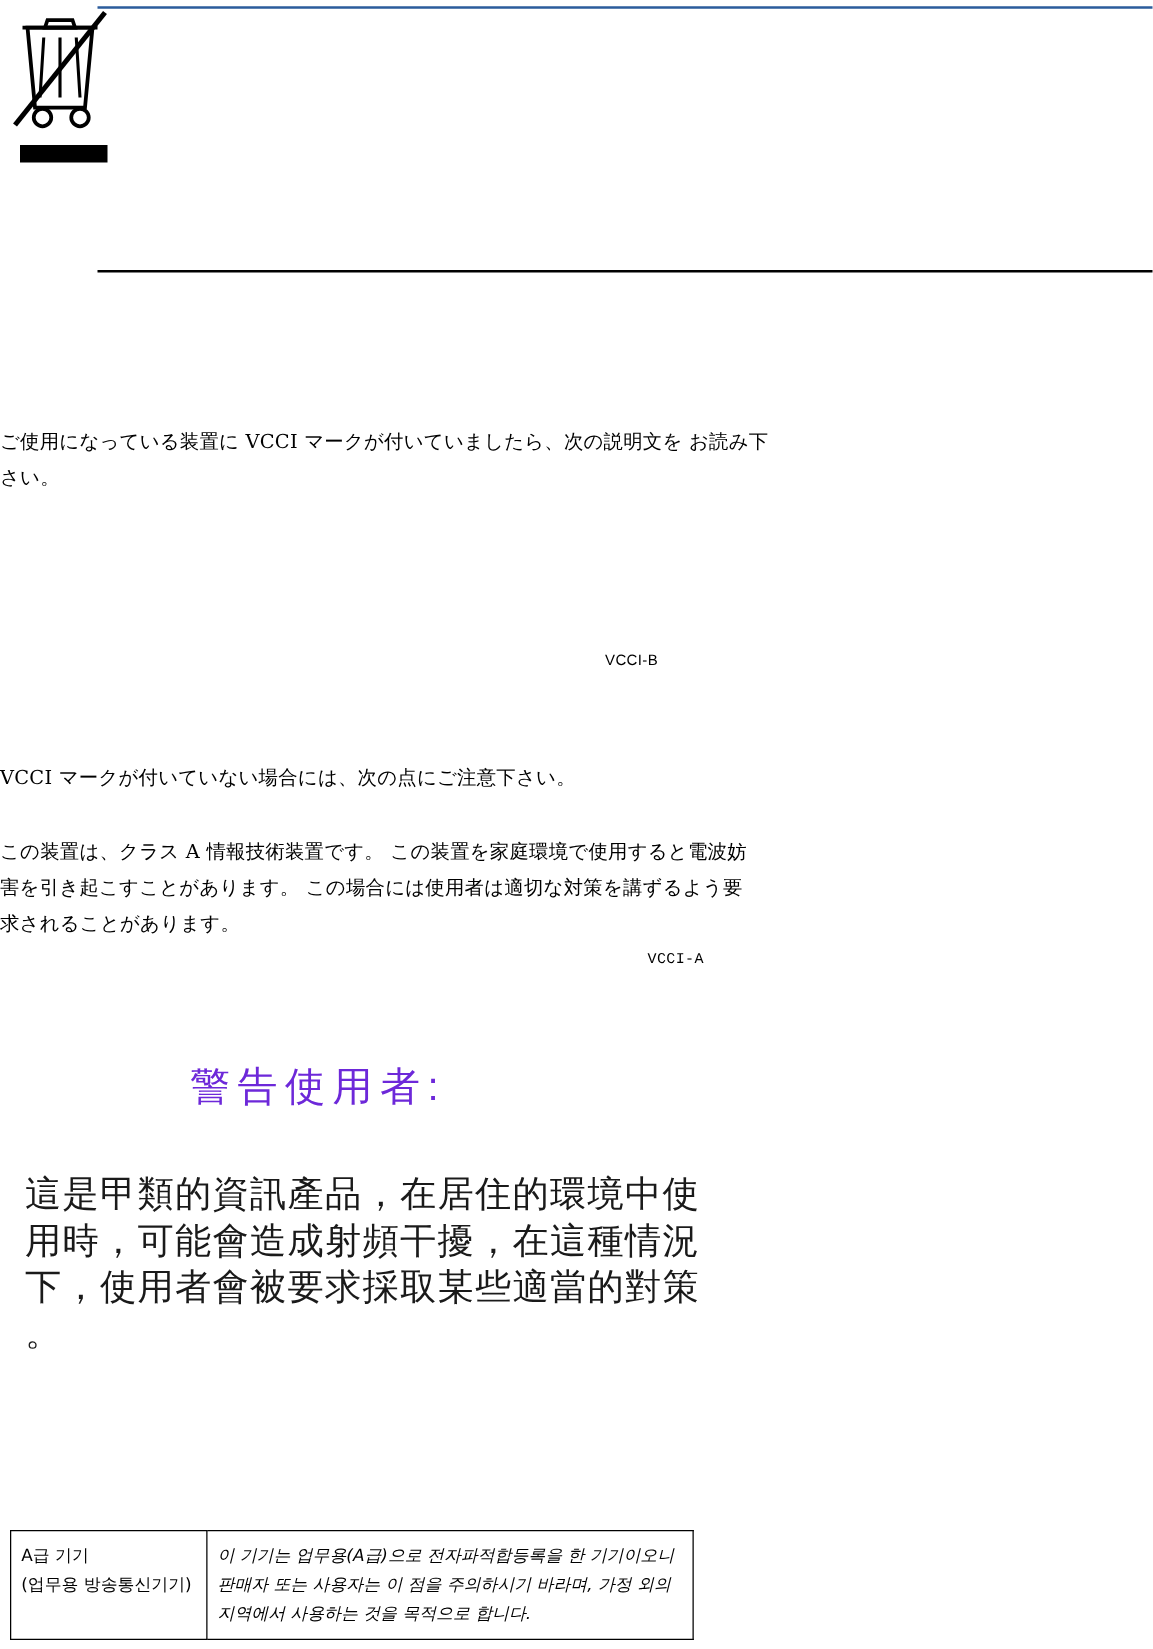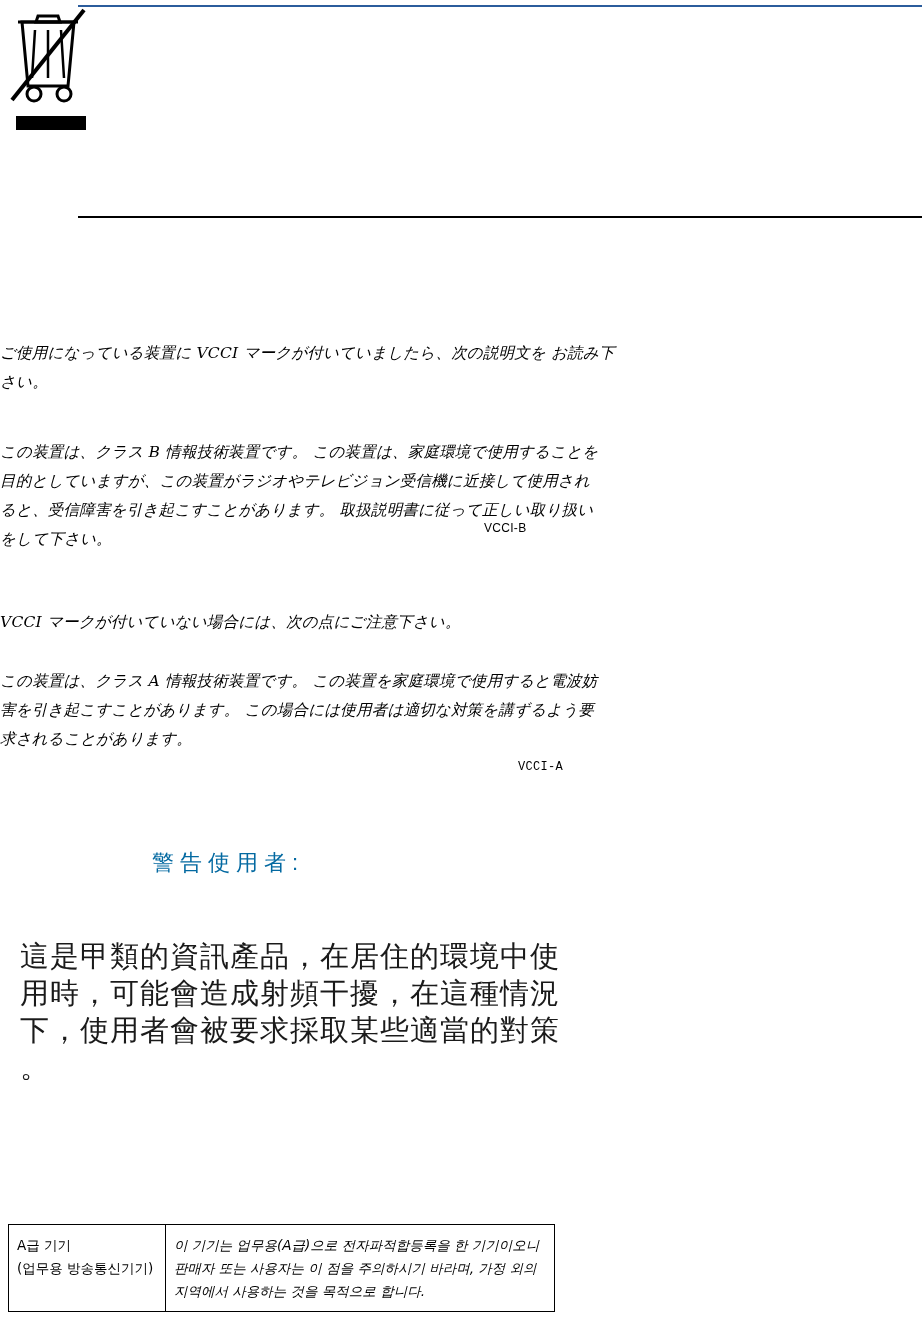--- a/index.html
+++ b/index.html
@@ -55,21 +55,20 @@
 
   
   .jp {
     position: absolute;
     left: 0px;
     font-family: "DejaVu Serif", "Liberation Serif", serif;
     font-size: 15.5px;
     line-height: 29px;
     color: #000;
     letter-spacing: 0.2px;
-    font-style: italic;
   }
   .jp-intro { top: 323px; width: 620px; }
   .jp-classb { top: 422px; width: 600px; }
   .jp-note { top: 592px; width: 620px; }
   .jp-classa { top: 651px; width: 600px; }
 
   .vcci-label {
     position: absolute;
     font-family: "Liberation Sans", sans-serif;
     font-size: 12px;
@@ -78,23 +77,23 @@
   }
   .vcci-b { top: 521px; left: 484px; }
   .vcci-a { top: 760px; left: 518px; font-family: Liberation Mono, monospace; }
 
   
   .tc-title {
     position: absolute;
     left: 152px;
     top: 848px;
     font-family: Liberation Sans, sans-serif;
-    font-size: 22px;
+    font-size: 32px;
     letter-spacing: 6px;
-    color: #0369a1;
+    color: #6d28d9;
   }
   .tc-body {
     position: absolute;
     left: 20px;
     top: 938px;
     width: 560px;
     font-family: Liberation Serif, serif;
     font-size: 29px;
     line-height: 37px;
     letter-spacing: 1px;
@@ -149,21 +148,20 @@
       <path d="M4 92 L76 2" fill="none" stroke="#000" stroke-width="4"></path>
 
       <rect x="8" y="108" width="70" height="14" fill="#000"></rect>
     </svg>
   </div>
 
   <div class="mid-rule"></div>
 
   <p class="jp jp-intro">ご使用になっている装置に VCCI マークが付いていましたら、次の説明文を お読み下さい。</p>
 
-  <p class="jp jp-classb">この装置は、クラス B 情報技術装置です。 この装置は、家庭環境で使用することを目的としていますが、この装置がラジオやテレビジョン受信機に近接して使用されると、受信障害を引き起こすことがあります。 取扱説明書に従って正しい取り扱いをして下さい。</p>
 
   <div class="vcci-label vcci-b">VCCI-B</div>
 
   <p class="jp jp-classa">この装置は、クラス A 情報技術装置です。 この装置を家庭環境で使用すると電波妨害を引き起こすことがあります。 この場合には使用者は適切な対策を講ずるよう要求されることがあります。</p>
 
   <p class="jp jp-note">VCCI マークが付いていない場合には、次の点にご注意下さい。</p>
 
   <div class="vcci-label vcci-a">VCCI-A</div>
 
   <div class="tc-title">警告使用者:</div>

